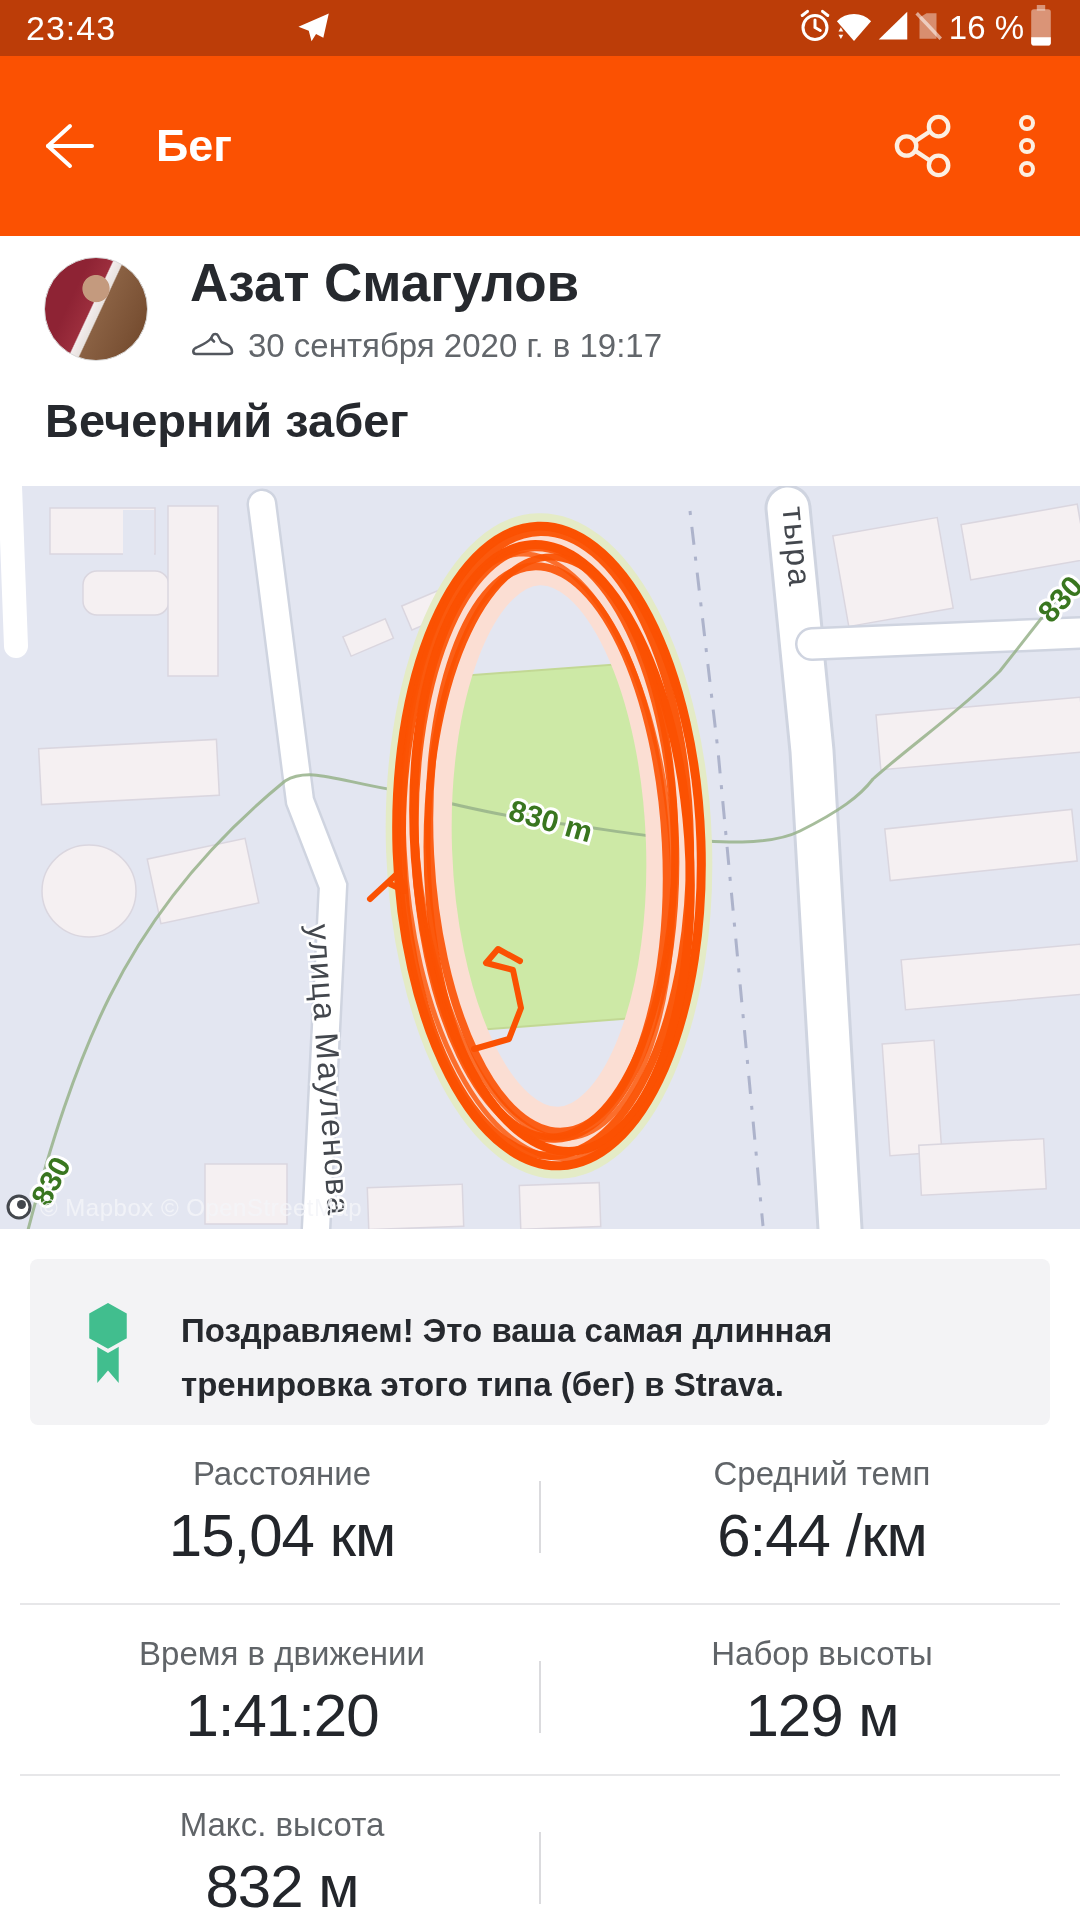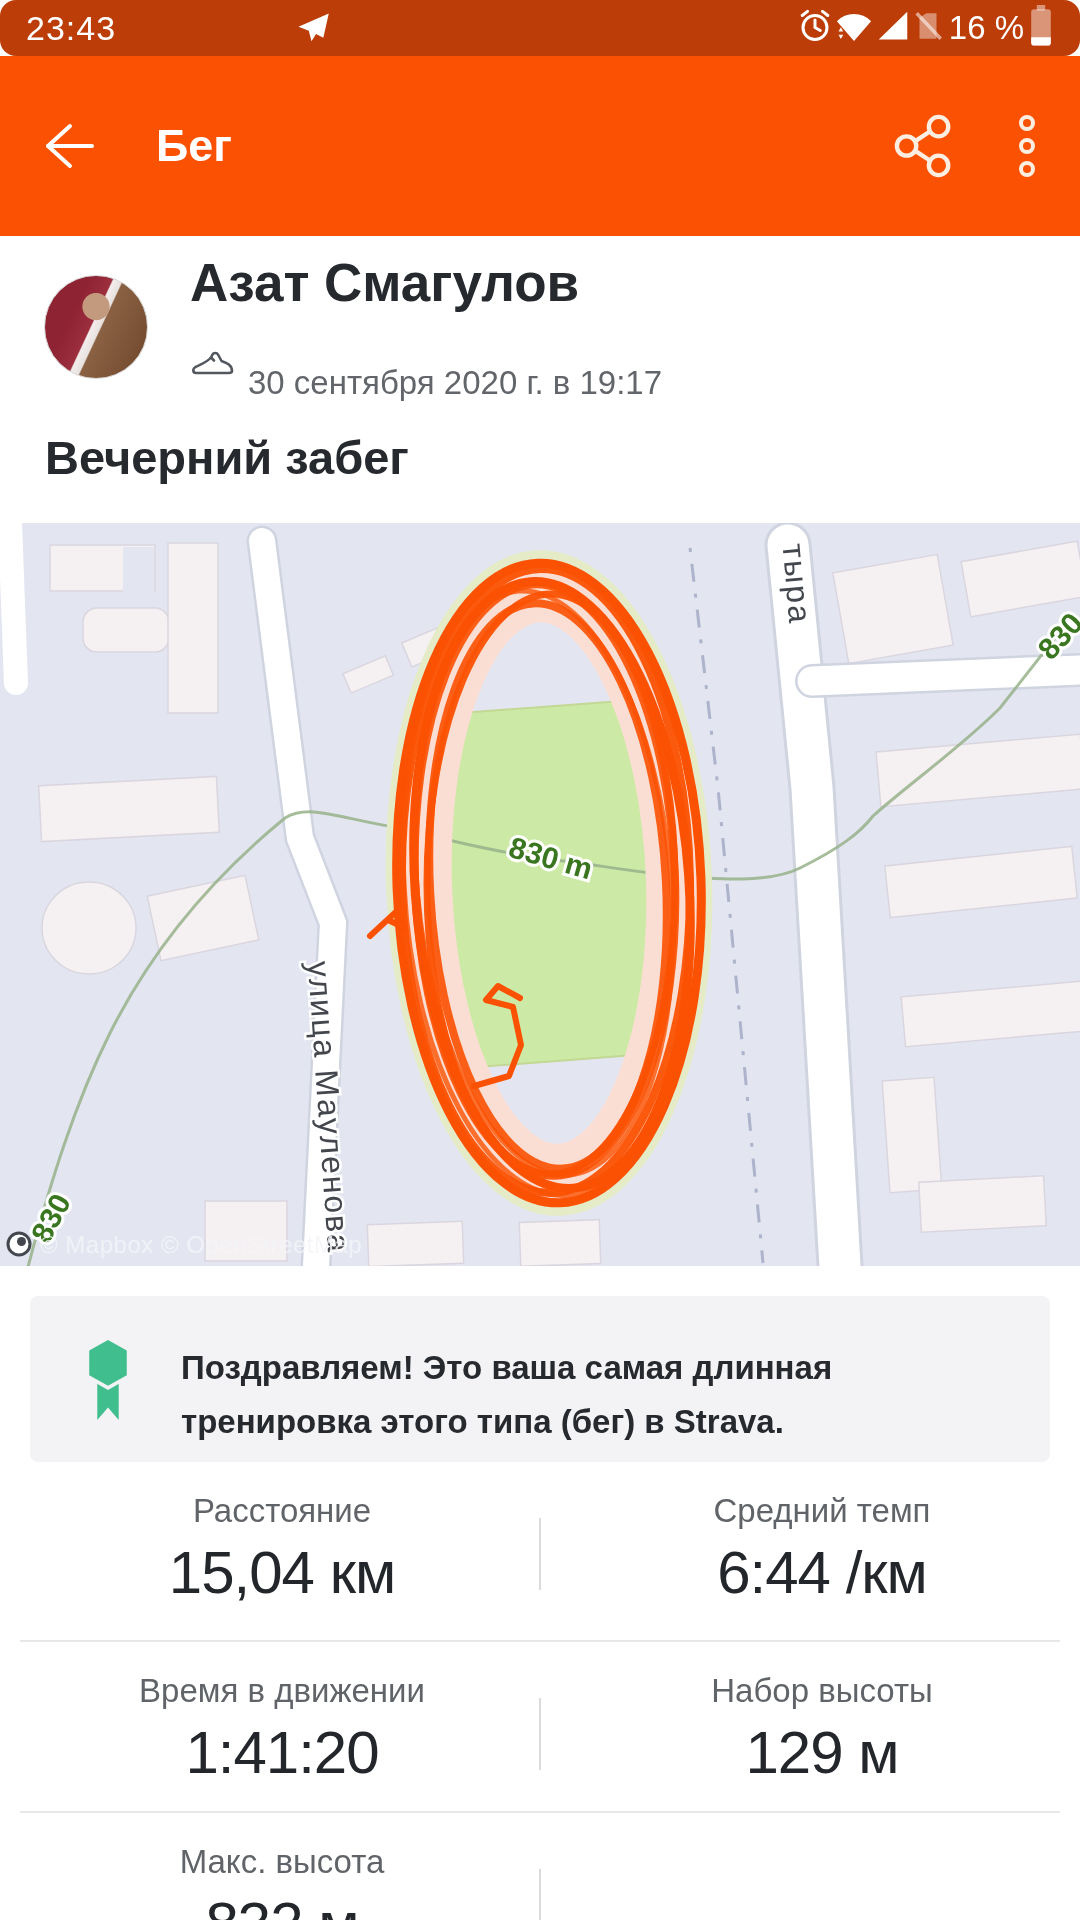--- a/index.html
+++ b/index.html
@@ -1,20 +1,20 @@
 <!DOCTYPE html>
 <html><head>
 <meta charset="utf-8">
 <style>
   * { margin:0; padding:0; box-sizing:border-box; }
   html,body { width:1080px; height:1920px; }
   body { font-family:"Liberation Sans", sans-serif; background:#ffffff; overflow:hidden; position:relative; }
 
   
-  .statusbar { height:56px; background:#BC3D08; color:#fff; display:flex; align-items:center; padding:0 26px;border-radius:16px; }
+  .statusbar { height:56px; background:#BC3D08; color:#fff; display:flex; align-items:center; padding:0 26px; }
   .sb-time { font-size:34px; letter-spacing:1px; }
   .sb-plane { margin-left:180px; display:flex; }
   .sb-right { margin-left:auto; display:flex; align-items:center; }
   .sb-batt-text { font-size:33px; margin:0 4px; }
 
   
   .appbar { height:180px; background:#FB5102; display:flex; align-items:center; padding:0 44px 0 40px; }
   .appbar .back { width:62px; height:56px; display:flex; align-items:center; }
   .appbar .title { color:#fff; font-size:45px; font-weight:bold; margin-left:54px; }
   .appbar .spacer { flex:1; }
@@ -25,21 +25,21 @@
   .userrow { display:flex; padding:16px 0 0 44px; align-items:center; }
   .avatar { width:104px; height:104px; border-radius:50%; overflow:hidden; flex:0 0 auto;
             background:
               radial-gradient(circle at 50% 30%, #c49a7e 0 15%, rgba(0,0,0,0) 16%),
               linear-gradient(115deg, #8e2334 0 30%, #9c2e3d 46%, #f2ecec 47%, #e8e2df 53%, #8a6143 54%, #7c5336 78%, #6e4427 100%);
             border:1px solid #d8d8d8; }
   .user-meta { margin-left:42px; }
   .user-name { font-size:53px; font-weight:bold; color:#26292E; }
   .date-row { display:flex; align-items:center; margin-top:14px; }
   .date-row .shoe { margin-right:12px; display:flex; }
-  .date-text { font-size:33px; color:#62666B;margin-top:37px; }
+  .date-text { font-size:33px; color:#62666B; }
 
   .acttitle { font-size:47px; font-weight:bold; color:#26292E; margin:28px 0 0 45px; }
 
   
   .map { margin-top:38px; height:743px; position:relative; overflow:hidden; background:#E3E6F1; }
   .map svg { display:block; width:1080px; height:743px; }
   .bldg { fill:#F5F0F2; stroke:#DAD6DF; stroke-width:1.5; }
   .road-casing { stroke:#CFD4E0; fill:none; stroke-linecap:round; }
   .road { stroke:#ffffff; fill:none; stroke-linecap:round; }
   .street-label { font-size:32px; fill:#43474D; stroke:#ffffff; stroke-width:5px; paint-order:stroke; letter-spacing:2px; }

